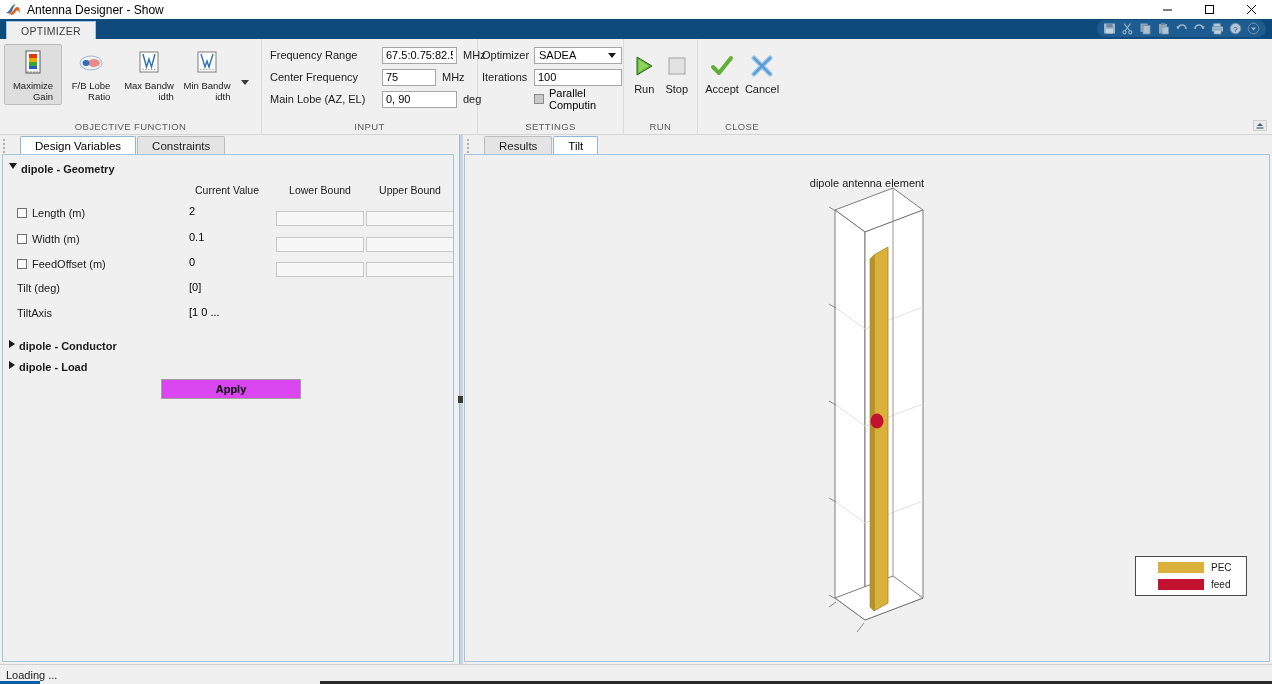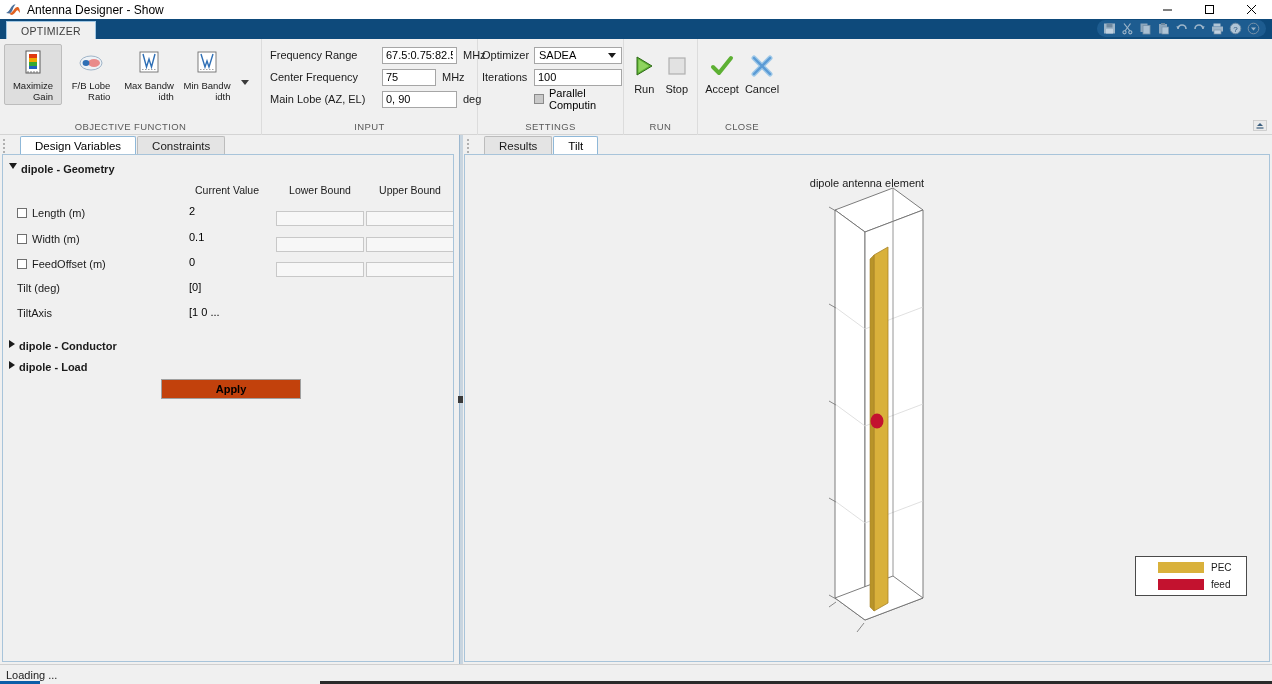--- a/index.html
+++ b/index.html
@@ -354,21 +354,21 @@
     position: absolute;
     height: 15px;
     border: 1px solid #c8c8c8;
     background: #f7f7f7;
     box-sizing: border-box;
   }
   .apply-btn {
     position: absolute;
     left: 158px; top: 359px;
     width: 140px; height: 20px;
-    background: #c2410c;
+    background: #d946ef;
     border: 1px solid #a0a0a0;
     font-size: 11px;
     font-weight: bold;
     display: flex;
     align-items: center;
     justify-content: center;
     box-sizing: border-box;
     color: #000;
   }
 

